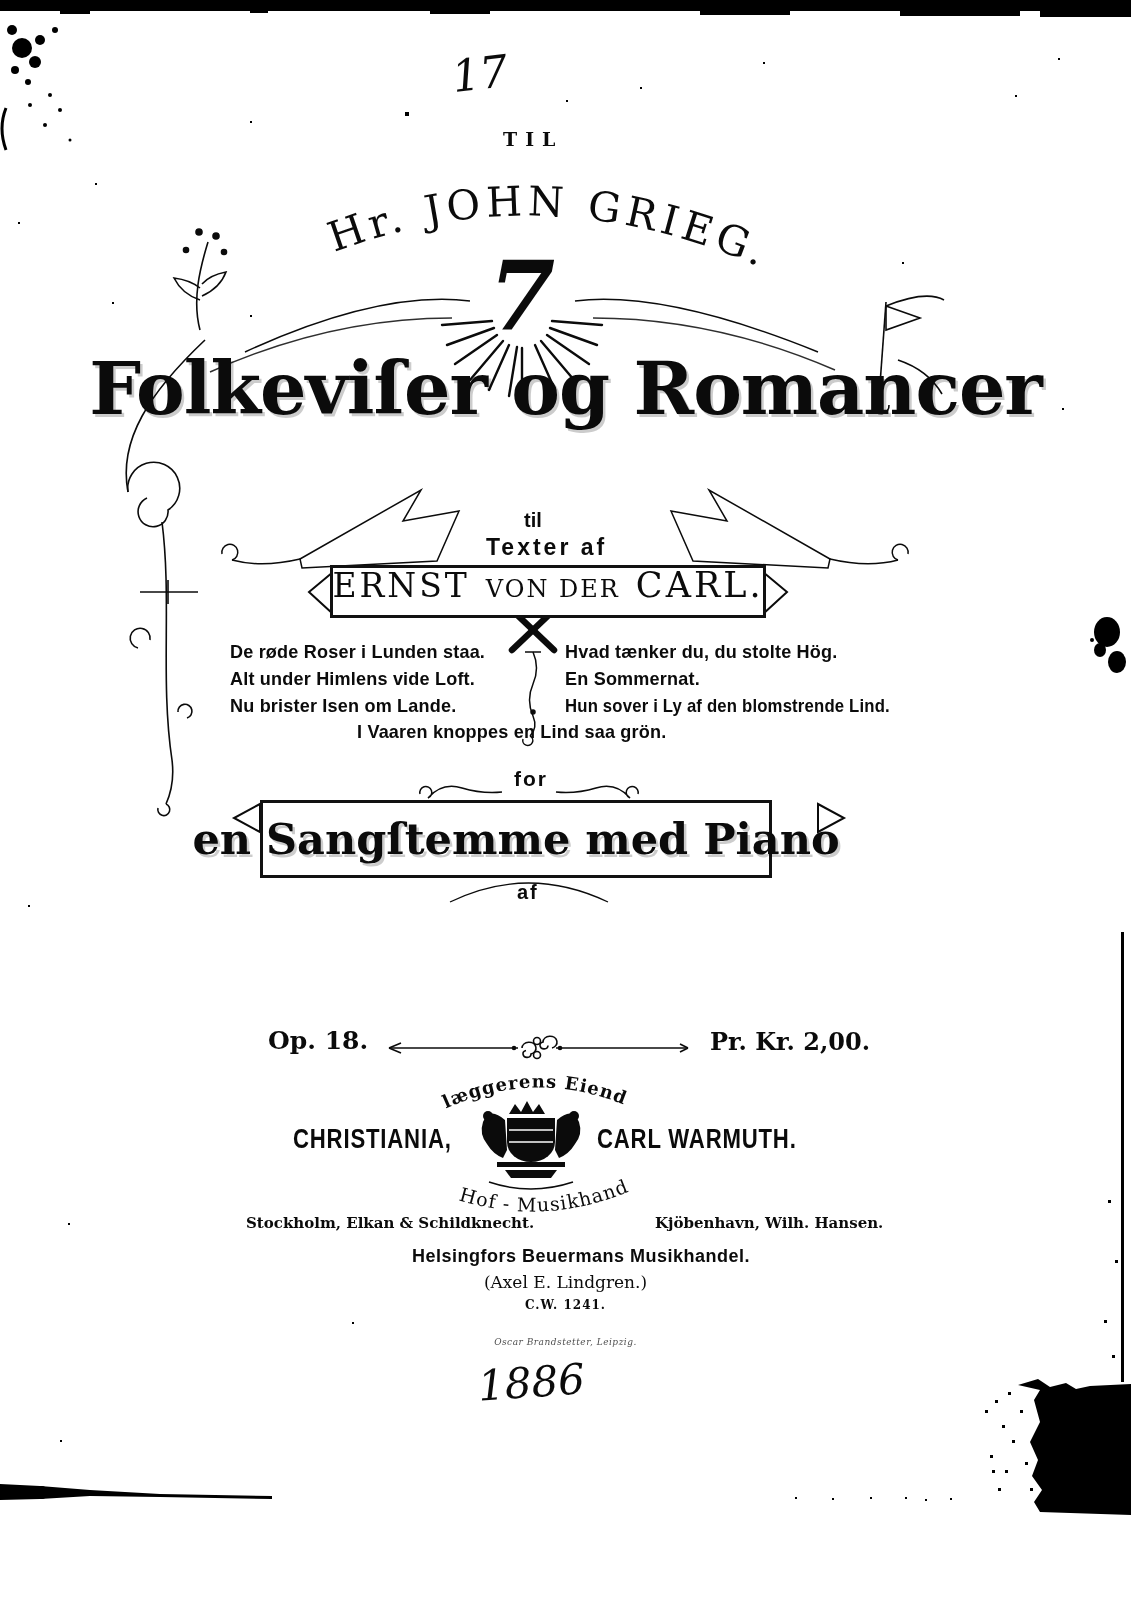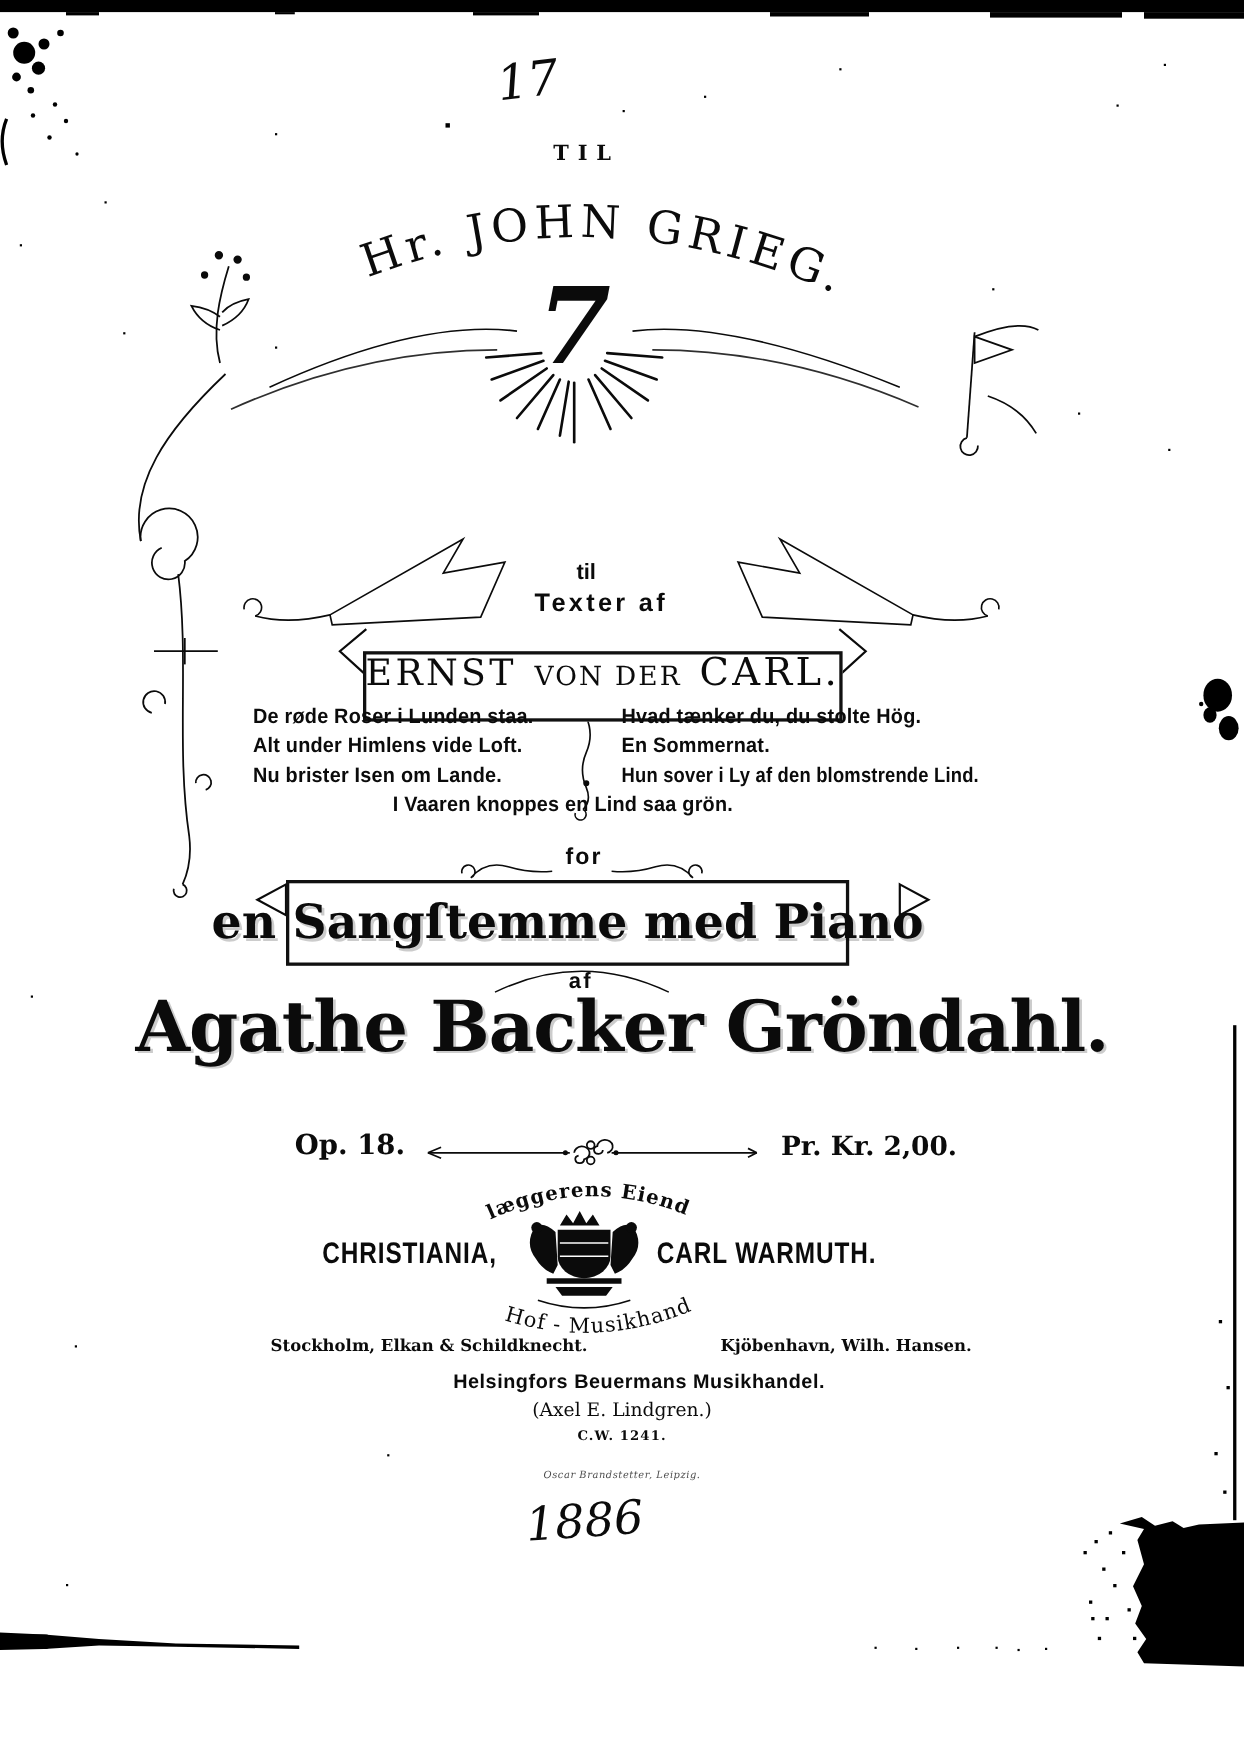--- a/index.html
+++ b/index.html
@@ -167,26 +167,27 @@
       <textPath href="#kArc" startOffset="50%">Kgl. Hof - Musikhandler.</textPath>
     </text>
   </svg>
 
   <div class="layer textlayer">
 
     <div class="t serif" style="left:452px;top:52px;font-size:44px;font-style:italic;transform:rotate(-7deg);">17</div>
 
     <div class="t serif" style="left:503px;top:130px;font-size:19px;font-weight:bold;letter-spacing:8px;">TIL</div>
 
+    <div class="t serif blk center" style="top:352px;font-size:73px;letter-spacing:-1px;">Folkeviſer og Romancer</div>
 
     <div class="t sans" style="left:524px;top:510px;font-size:20px;font-weight:700;">til</div>
 
     <div class="t sans" style="left:486px;top:536px;font-size:23px;font-weight:700;letter-spacing:3px;">Texter af</div>
 
-    <div class="banner" style="left:330px;top:592px;width:436px;height:64px;gap:16px;">
+    <div class="banner" style="left:330px;top:565px;width:436px;height:53px;gap:16px;">
       <span class="t serif" style="position:static;font-size:33px;letter-spacing:3px;">ERNST</span>
       <span class="t serif" style="position:static;font-size:24px;letter-spacing:2px;">VON DER</span>
       <span class="t serif" style="position:static;font-size:35px;letter-spacing:3px;">CARL.</span>
     </div>
 
     <div class="t song" style="left:230px;top:642px;">De røde Roser i Lunden staa.</div>
     <div class="t song" style="left:230px;top:669px;">Alt under Himlens vide Loft.</div>
     <div class="t song" style="left:230px;top:696px;">Nu brister Isen om Lande.</div>
 
     <div class="t song" style="left:565px;top:642px;">Hvad tænker du, du stolte Hög.</div>
@@ -196,21 +197,20 @@
     <div class="t song" style="left:357px;top:722px;">I Vaaren knoppes en Lind saa grön.</div>
 
     <div class="t sans" style="left:514px;top:768px;font-size:21px;font-weight:700;letter-spacing:2px;">for</div>
 
     <div class="banner" style="left:260px;top:800px;width:512px;height:78px;align-items:center;">
       <span class="t serif blk" style="position:static;font-size:43px;">en Sangſtemme med Piano</span>
     </div>
 
     <div class="t sans" style="left:517px;top:882px;font-size:20px;font-weight:700;letter-spacing:2px;">af</div>
 
-    <div class="t serif blk center" style="top:902px;font-size:64px;letter-spacing:-1px;">Agathe Backer Gröndahl.</div>
 
     <div class="t serif" style="left:268px;top:1028px;font-size:25px;font-weight:bold;">Op. 18.</div>
     <div class="t serif" style="left:710px;top:1030px;font-size:24px;font-weight:bold;">Pr. Kr. 2,00.</div>
 
     <div class="t sans" style="left:293px;top:1126px;font-size:27px;font-weight:700;letter-spacing:1px;transform:scaleX(0.82);transform-origin:left center;">CHRISTIANIA,</div>
     <div class="t sans" style="left:597px;top:1126px;font-size:27px;font-weight:700;letter-spacing:1px;transform:scaleX(0.82);transform-origin:left center;">CARL WARMUTH.</div>
 
     <div class="t serif" style="left:246px;top:1216px;font-size:15px;font-weight:bold;">Stockholm, Elkan &amp; Schildknecht.</div>
     <div class="t serif" style="left:655px;top:1216px;font-size:15px;font-weight:bold;">Kjöbenhavn, Wilh. Hansen.</div>
 

